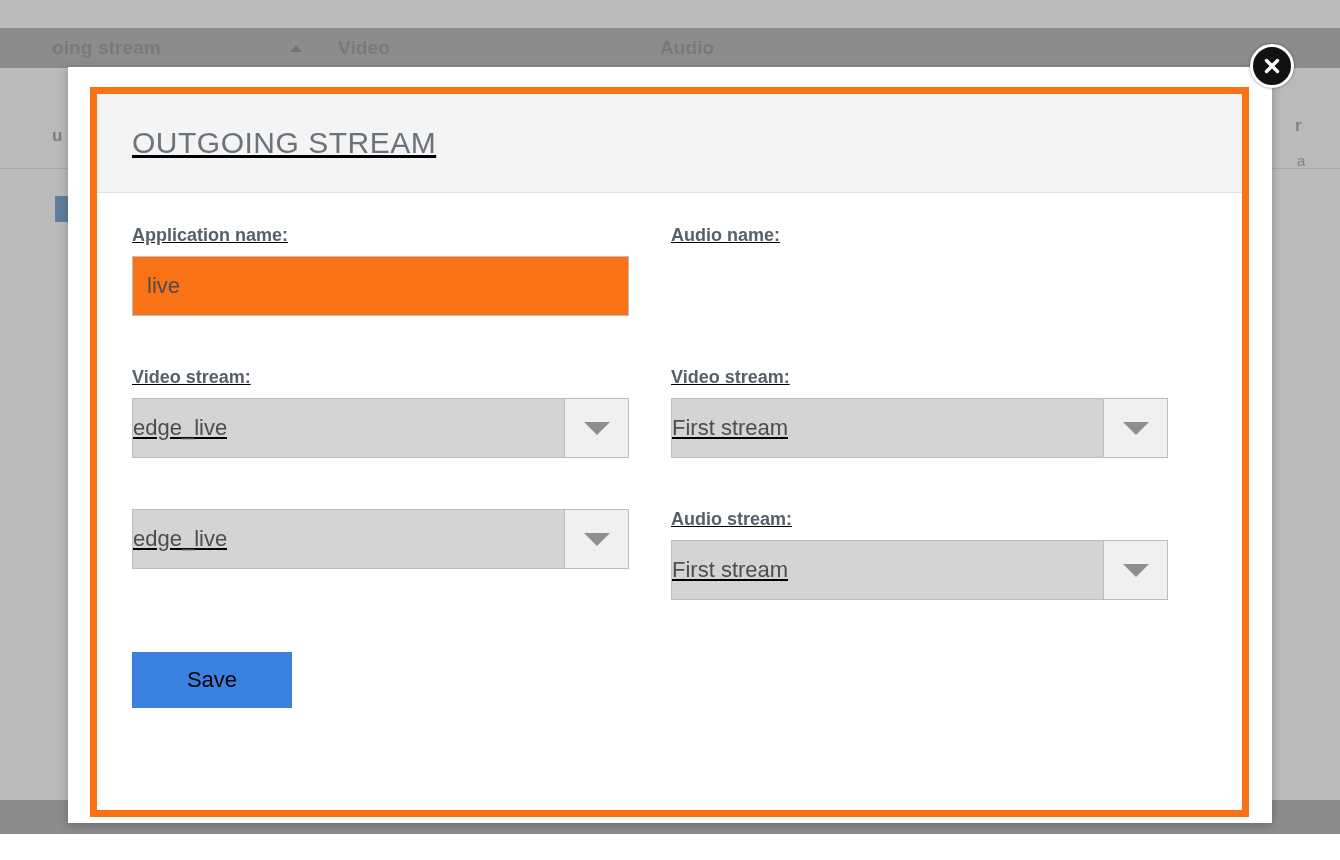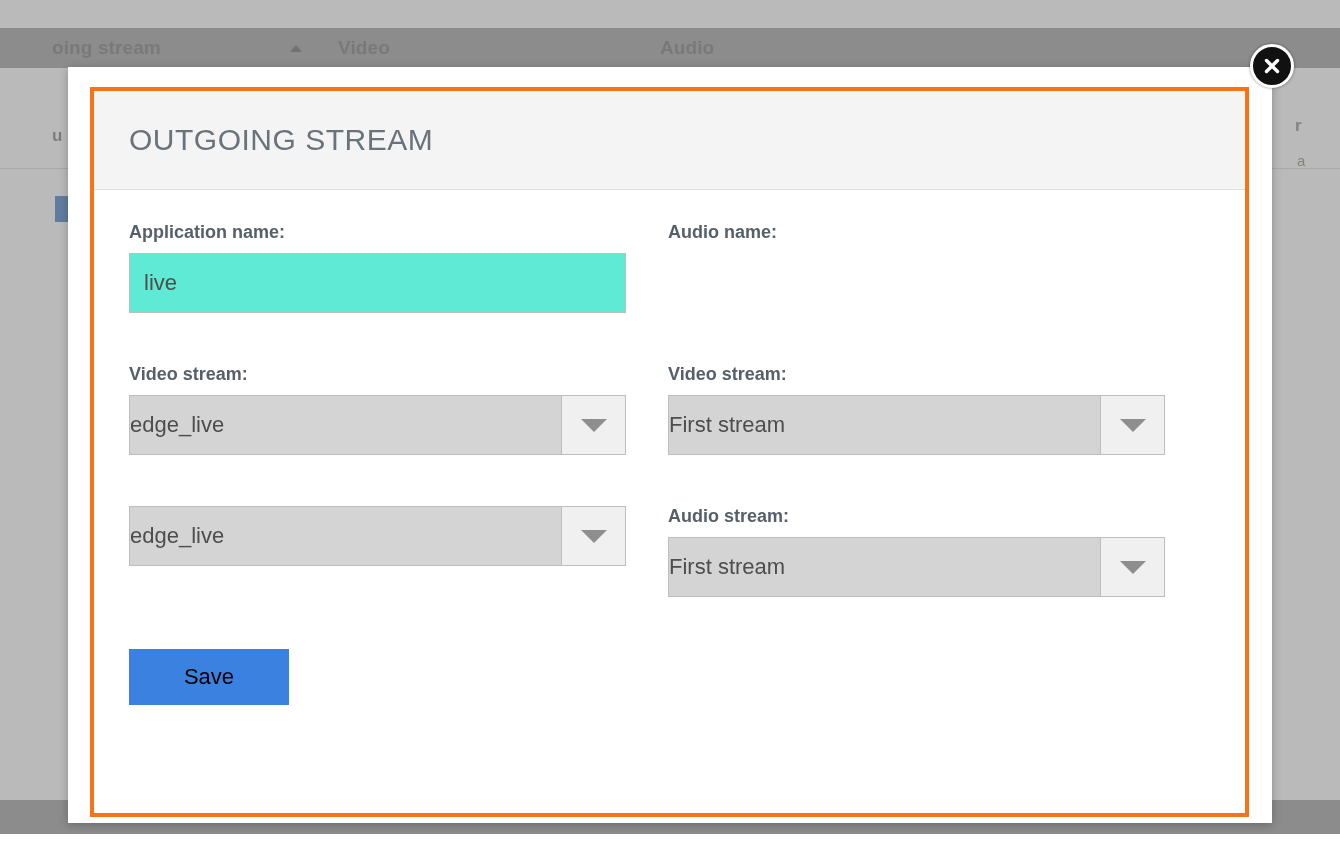--- a/index.html
+++ b/index.html
@@ -131,22 +131,23 @@
     background: #ffffff;
     box-shadow: 0 2px 9px rgba(0,0,0,0.25);
   }
 
   .modal-inner {
     position: absolute;
     left: 22px;
     top: 20px;
     width: 1159px;
     height: 730px;
-    border: 4px solid #f97316;
-    background: #ffffff;
+    border: 7px solid #f97316;
+    background: #ffffff;
+    text-decoration: underline;
   }
 
   .modal-header {
     height: 99px;
     background: #f4f4f4;
     border-bottom: 1px solid #e0e0e0;
     display: flex;
     align-items: center;
     padding-left: 35px;
   }
@@ -175,21 +176,21 @@
     color: #57606a;
     margin-bottom: 10px;
     display: block;
     white-space: nowrap;
   }
 
   .text-input {
     width: 497px;
     height: 60px;
     border: 1px solid #bdbdbd;
-    background: #5eead4;
+    background: #f97316;
     font-family: "Liberation Sans", "DejaVu Sans", sans-serif;
     font-size: 22px;
     color: #4d4d4d;
     padding: 12px 14px;
     outline: none;
   }
 
   .select-wrap {
     position: relative;
     width: 497px;

